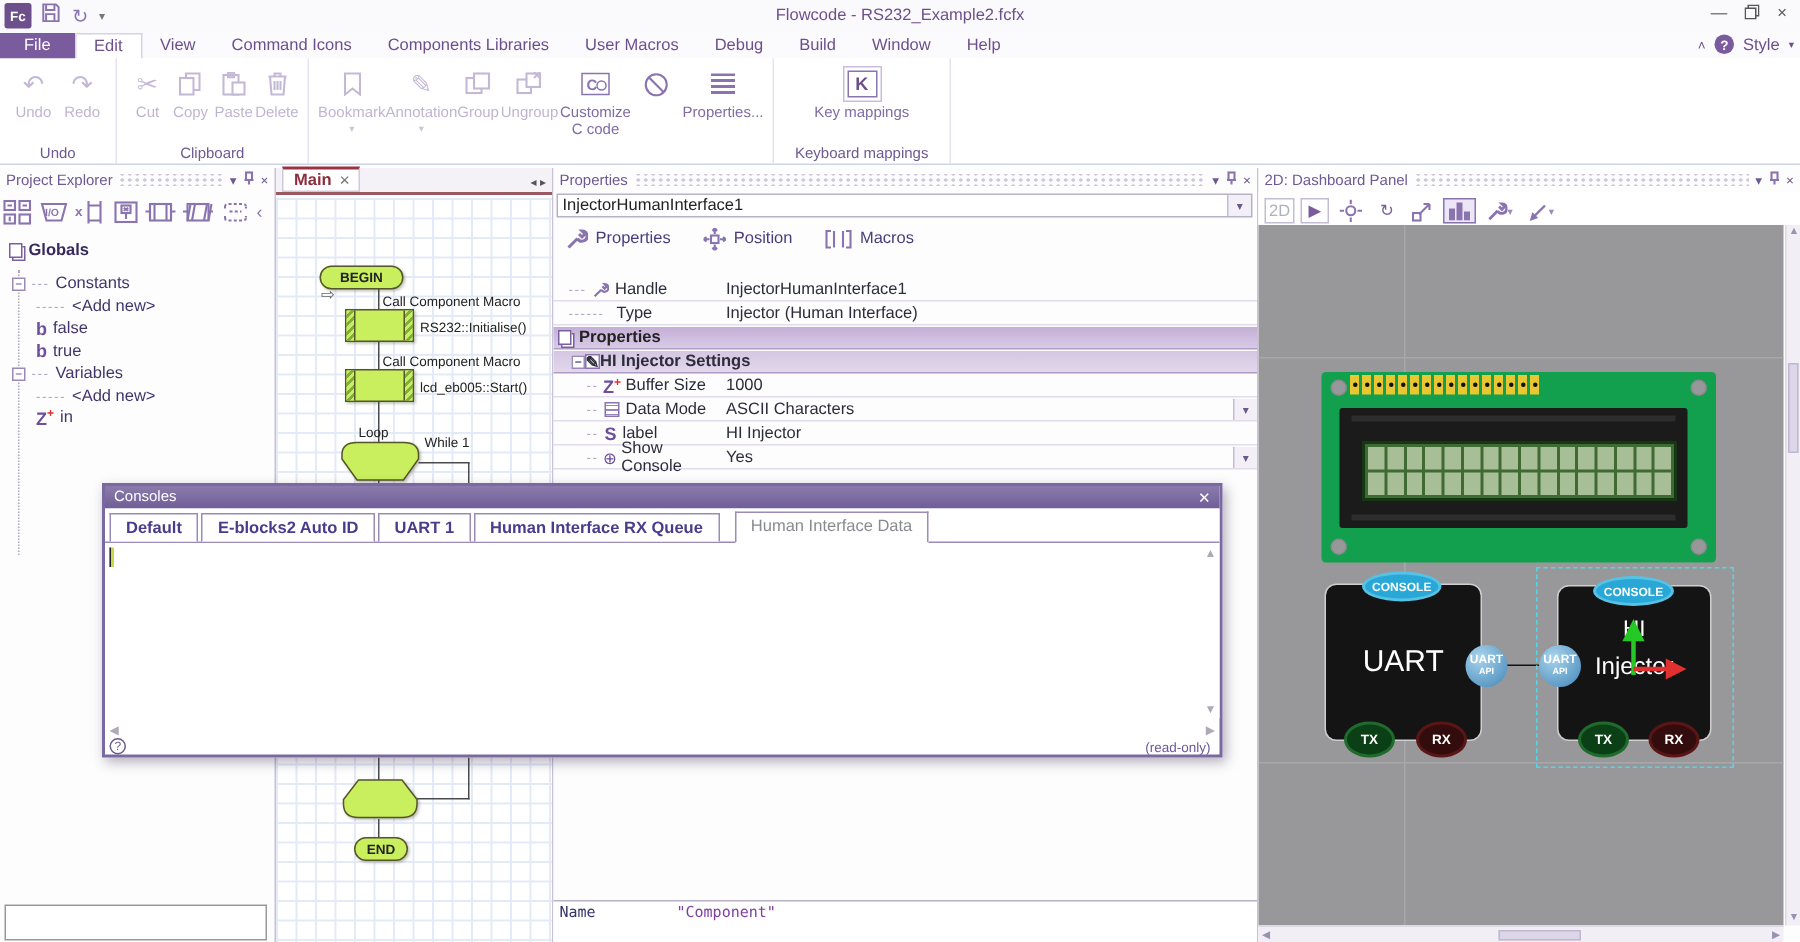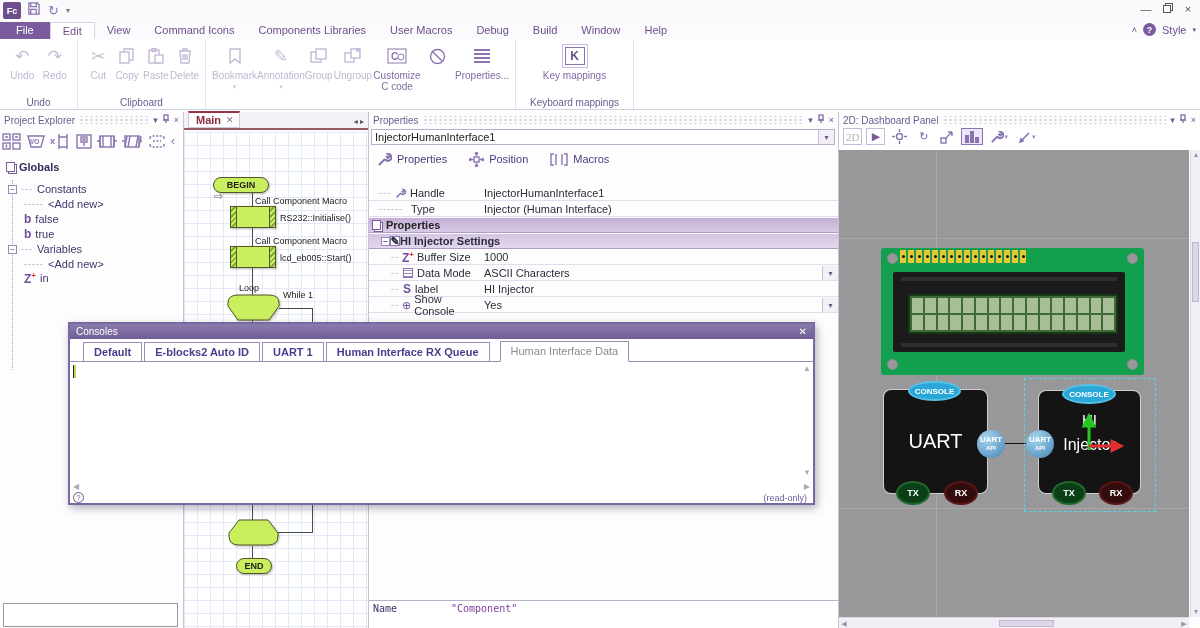--- a/index.html
+++ b/index.html
@@ -89,21 +89,21 @@
   .pr-val { position:absolute; left:115px; }
   .pr-dash { color:#b0a6c4; font-size:9px; letter-spacing:1px; }
   .micro-box { width:10px; height:10px; border:1px solid #8a74b0; background:#fff; display:flex; align-items:center; justify-content:center; }
   .lines3 { width:8px; height:7px; background:repeating-linear-gradient(#9a84be 0 1px, transparent 1px 3px); }
   .code-panel { position:absolute; left:0; bottom:0; width:100%; height:28px; border-top:1px solid #b8b2c8; background:#fff;
                 font-family:"DejaVu Sans Mono", monospace; font-size:10px; padding:2px 4px; line-height:12px; }
   .code-key { color:#35356a; display:inline-block; width:78px; }
   .code-val { color:#8040a0; }
 
   
-  .dash-toolbar { position:absolute; left:0; top:16px; width:100%; height:21px; background:#fff; display:flex; align-items:flex-start; gap:4px; padding-left:4px;font-family:Liberation Serif, serif; }
+  .dash-toolbar { position:absolute; left:0; top:16px; width:100%; height:21px; background:#fff; display:flex; align-items:flex-end; gap:4px; padding-left:4px; }
   .dtool { height:17px; min-width:19px; border:1px solid transparent; display:flex; align-items:center; justify-content:center;
            color:#7a5c9e; font-size:11px; padding:0 2px; }
   .dtool.boxed { border-color:#c4bcd4; }
   .dtool.active { border-color:#8a74b0; background:#ece6f6; }
   .dash-canvas { position:absolute; left:0; top:38px; width:350px; height:467px; background:#98989b; overflow:hidden; }
   .axisline { position:absolute; background:#a8a8ab; }
   .vsb { position:absolute; right:0; top:38px; width:10px; height:467px; background:#f1eff5; border-left:1px solid #ddd8e6; }
   .hsb { position:absolute; left:0; bottom:0; width:350px; height:11px; background:#f1eff5; border-top:1px solid #ddd8e6; }
   .sb-arrow { position:absolute; color:#9a90b0; font-size:7px; line-height:10px; width:10px; text-align:center; }
   .sb-thumb { position:absolute; background:#dcd6e8; border:1px solid #c0b8d0; }
@@ -133,21 +133,21 @@
               display:flex; align-items:center; justify-content:center; }
   .tx { background:#0b3f16; border:2px solid #1f6a2c; }
   .rx { background:#330d0d; border:2px solid #5a1616; }
   .sel-dash { position:absolute; border:1px dashed #55d6e8; }
 
   
   .console-win { left:68px; top:322px; width:747px; height:183px; background:#fff; border:2px solid #7a68a0;
                  box-shadow:2px 3px 8px rgba(40,30,60,.35); z-index:60; }
   .cw-title { height:15px; background:linear-gradient(#8b7bac,#6f5e97); color:#fff; font-size:10px;
               display:flex; align-items:center; padding:0 6px; }
-  .cw-tabs { height:23px; display:flex; align-items:flex-end; padding-left:13px; border-bottom:1px solid #9a8cb8; background:#fff; }
+  .cw-tabs { height:23px; display:flex; align-items:flex-end; padding-left:3px; border-bottom:1px solid #9a8cb8; background:#fff; }
   .ctab { border:1px solid #9a8cb8; border-bottom:none; background:#fff; color:#4a3c8c; font-weight:bold; font-size:11px;
           padding:3px 10px; margin-right:2px; position:relative; }
   .ctab.active { color:#8a8a92; font-weight:normal; margin-left:8px; margin-bottom:-1px; padding-bottom:4px;
                  border-bottom:1px solid #fff; }
   .cw-content { position:relative; height:117px; background:#fff; }
   .caret { position:absolute; left:3px; top:3px; width:3px; height:13px; background:#c8d84a; border-left:1px solid #222; }
   .cw-hscroll { height:13px; position:relative; }
   .cw-foot { height:13px; position:relative; }
   .qmark { position:absolute; left:3px; top:0px; width:11px; height:11px; border:1px solid #6a5a8a; border-radius:50%;
            color:#6a5a8a; font-size:8px; display:flex; align-items:center; justify-content:center; }
@@ -159,20 +159,21 @@
 
 <div class="abs titlebar">
   <div class="abs app-logo">Fc</div>
   <div class="abs qat-icon" style="left:27px;">
     <svg class="pic" width="13" height="13" viewBox="0 0 14 14">
         <path d="M2 1 h9 l2 2 v10 h-11 z M4 1 v4 h6 v-4 M4 13 v-5 h6 v5"></path>
       </svg>
   </div>
   <div class="abs qat-icon" style="left:48px;">↻</div>
   <div class="abs qat-icon" style="left:66px; font-size:8px; color:#777;">▾</div>
+  <div class="abs title-text">Flowcode - RS232_Example2.fcfx</div>
   <div class="abs win-btn" style="right:44px;">—</div>
   <div class="abs win-btn" style="right:22px;">
     <svg width="10" height="10" viewBox="0 0 10 10" style="stroke:#555;fill:none;">
         <rect x="2.5" y="0.5" width="7" height="7"></rect>
         <rect x="0.5" y="2.5" width="7" height="7" fill="#fafafc"></rect>
       </svg>
   </div>
   <div class="abs win-btn" style="right:2px;">×</div>
 </div>
 

